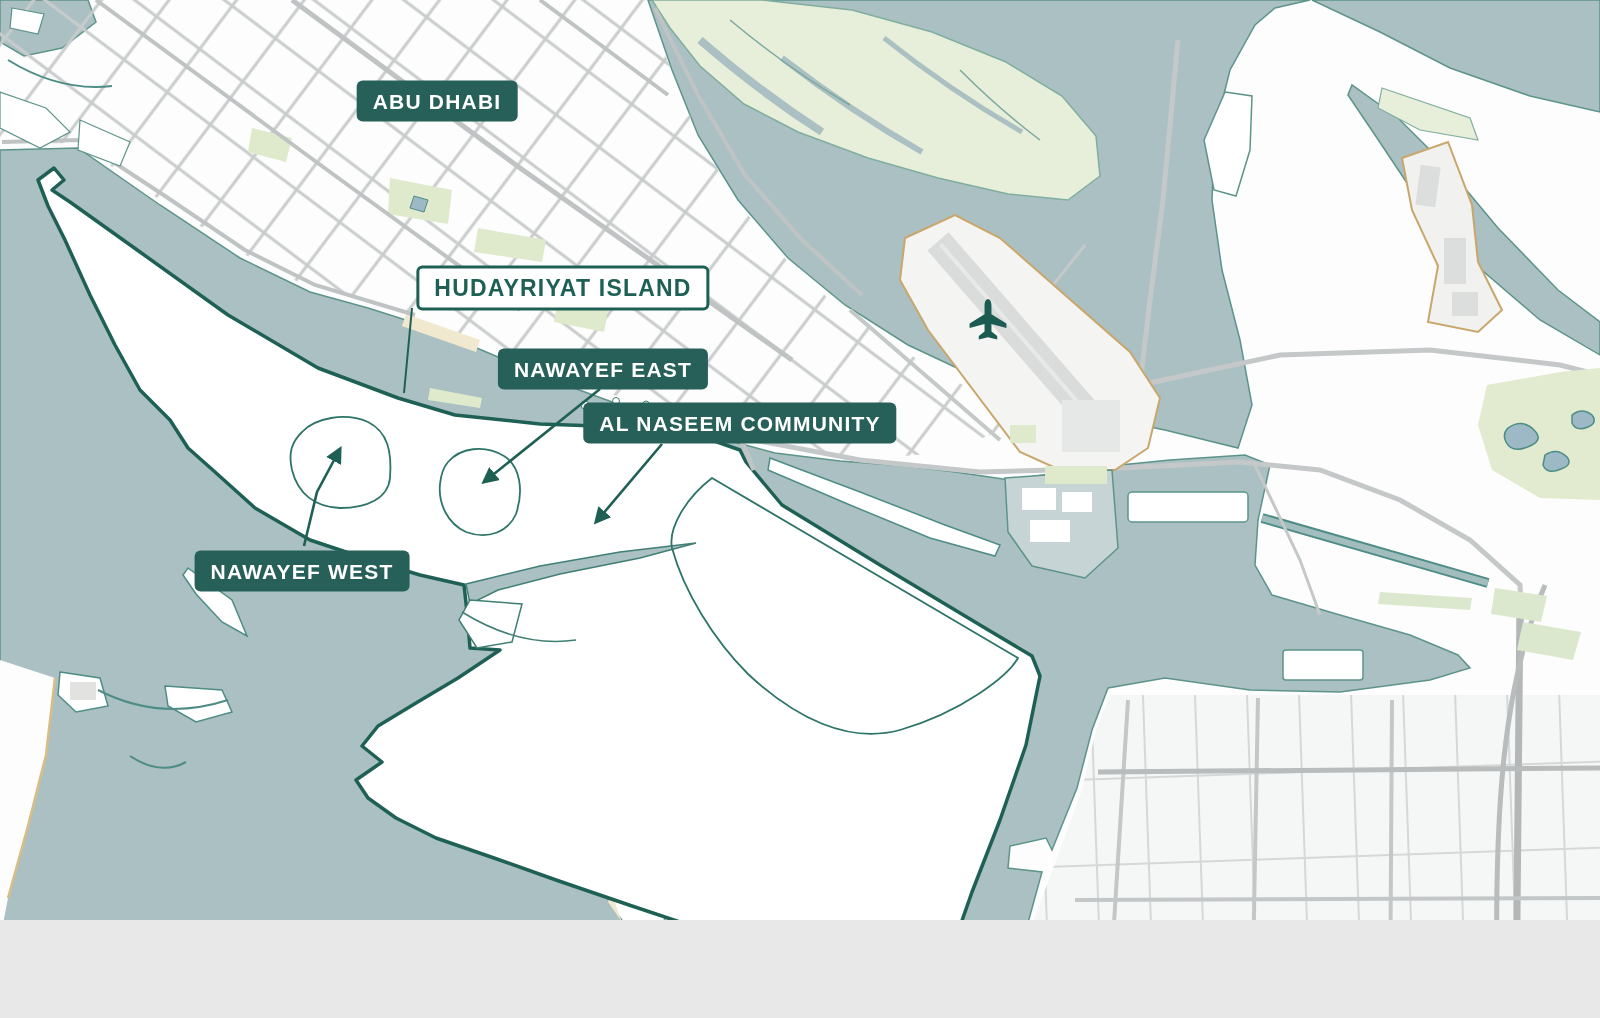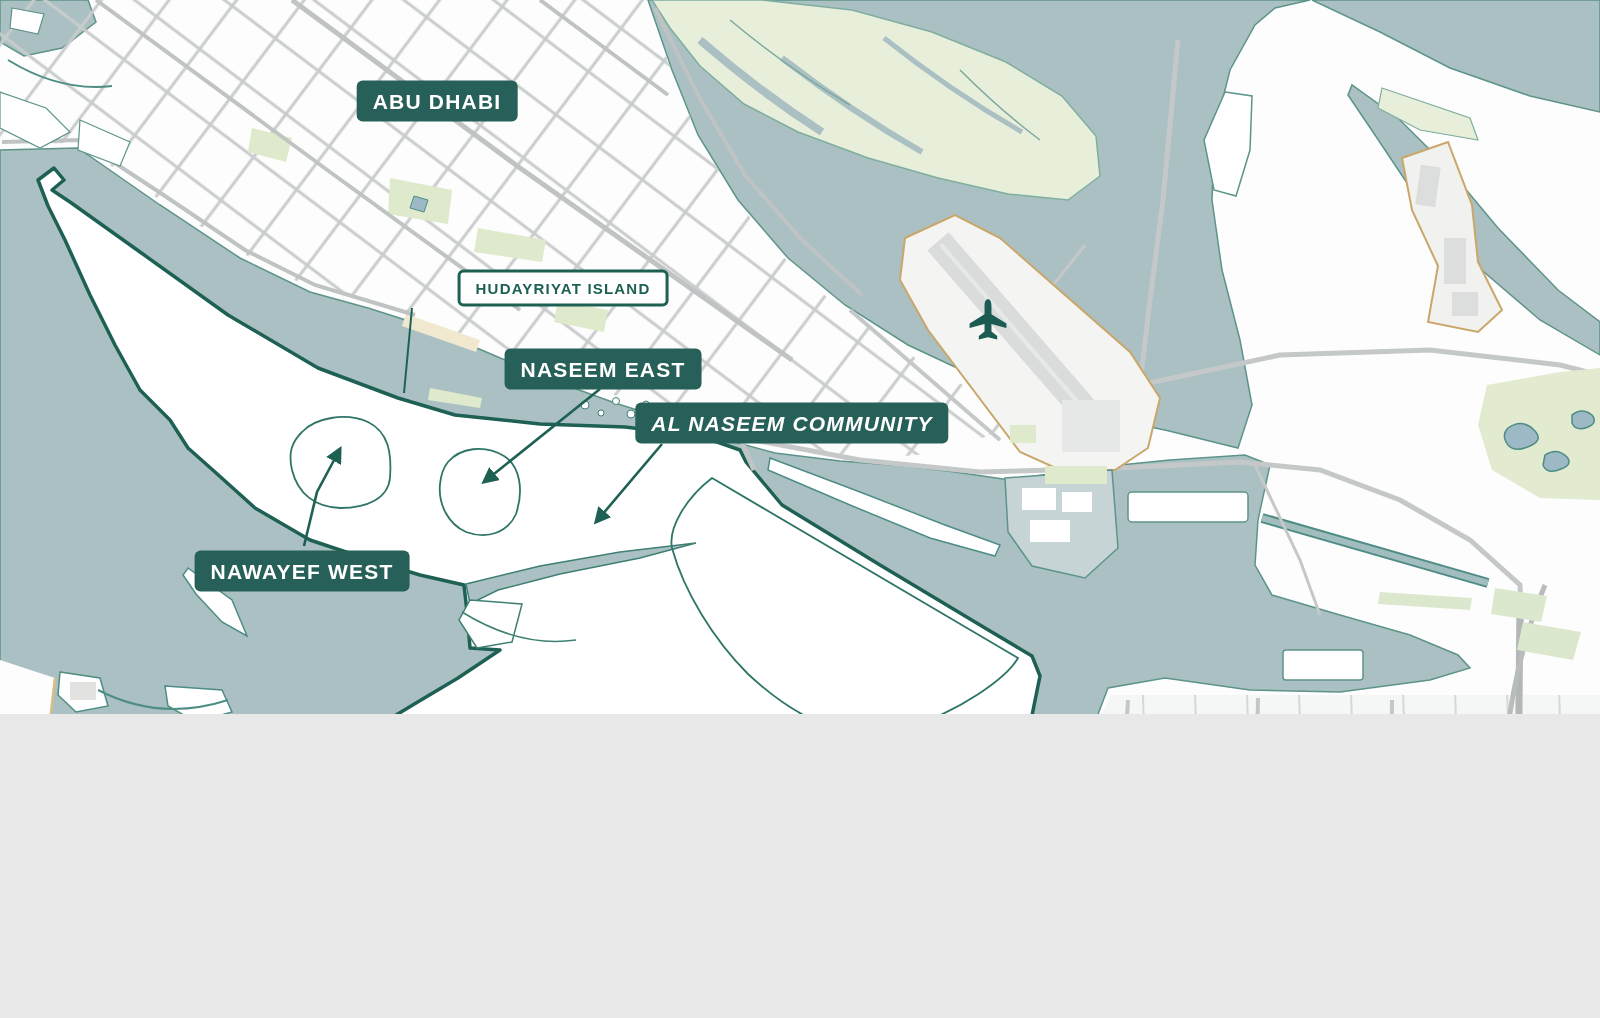--- a/index.html
+++ b/index.html
@@ -1,30 +1,30 @@
 <!DOCTYPE html>
 <html><head>
 <meta charset="utf-8">
 <style>
   html,body{margin:0;padding:0;background:#e8e8e8;}
   .map-viewport{
-    position:relative;width:1600px;height:714px;overflow:hidden;
+    position:relative;width:1600px;height:920px;overflow:hidden;
     background:#6d28d9;font-family:"Liberation Sans",sans-serif;text-align:right;
   }
   .map-viewport svg{position:absolute;inset:0;display:block;}
   .map-label{
     position:absolute;transform:translate(-50%,-50%);
     background:#266058;color:#ffffff;
     font:700 21px/1 "Liberation Sans",sans-serif;
     letter-spacing:1.2px;padding:10px 16px;border-radius:6px;
     white-space:nowrap;z-index:5;
   }
   .map-label.outline{
     background:#ffffff;color:#1e6054;border:3px solid #1e6054;
-    font-size:15px;padding:8px 15px;
+    font-size:23px;padding:8px 15px;
   }
 </style>
 </head>
 <body>
 
 <div class="map-viewport">
 <svg viewBox="0 0 1600 1018" width="1600" height="1018">
   <defs>
     <marker id="arr" markerWidth="6.5" markerHeight="6.5" refX="5.2" refY="3.25" orient="auto">
       <path d="M0,0 L6.5,3.25 L0,6.5 Z" fill="#1e6054"></path>
@@ -257,16 +257,16 @@
   <g stroke="#1e6054" fill="none">
     <path d="M412,308 L404,393" stroke-width="2"></path>
     <path d="M600,389 L484,482" stroke-width="2.6" marker-end="url(#arr)"></path>
     <path d="M662,444 L596,522" stroke-width="2.6" marker-end="url(#arr)"></path>
     <path d="M304,546 L317,492 L340,449" stroke-width="2.6" marker-end="url(#arr)"></path>
   </g>
 </svg>
 
   <div class="map-label" style="left:437px;top:101px;">ABU DHABI</div>
   <div class="map-label outline" style="left:563px;top:288px;">HUDAYRIYAT ISLAND</div>
-  <div class="map-label" style="left:603px;top:369px;">NASEEM EAST</div>
-  <div class="map-label" style="left:792px;top:423px;font-style:italic;">AL NASEEM COMMUNITY</div>
+  <div class="map-label" style="left:603px;top:369px;">NAWAYEF EAST</div>
+  <div class="map-label" style="left:740px;top:423px;">AL NASEEM COMMUNITY</div>
   <div class="map-label" style="left:302px;top:571px;">NAWAYEF WEST</div>
 </div>
 
 </body></html>

